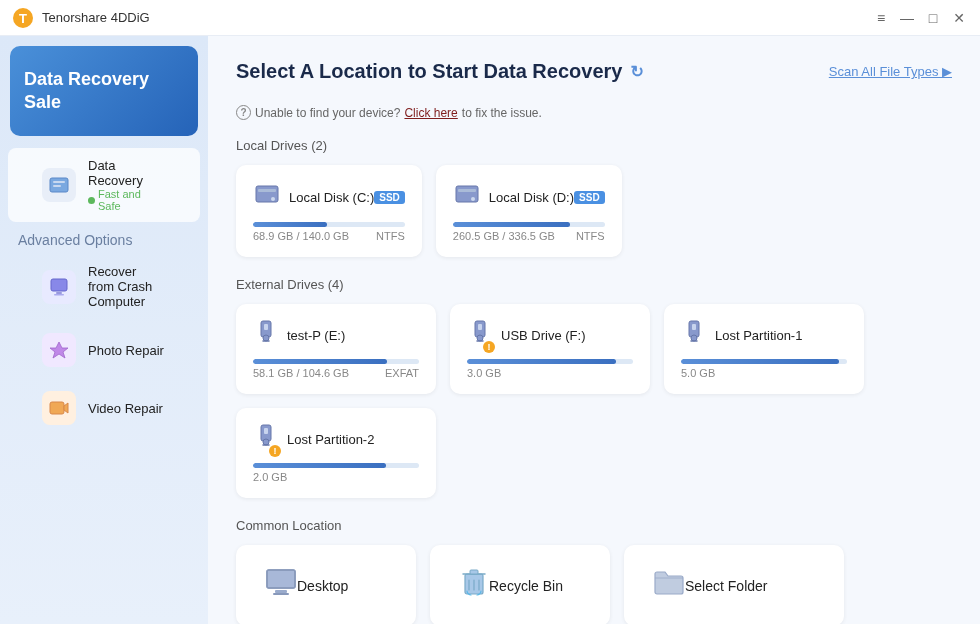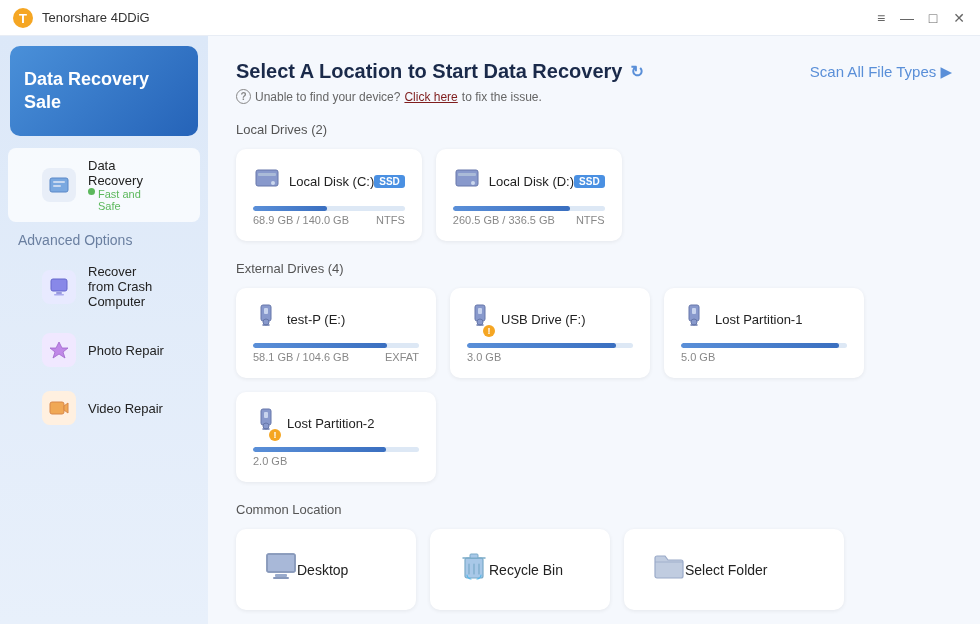--- a/index.html
+++ b/index.html
@@ -72,35 +72,35 @@
       font-size: 18px;
       flex-shrink: 0;
     }
     .icon-data-recovery { background: #e8eef8; }
     .icon-crash { background: #e8eaff; }
     .icon-photo { background: #f0e8ff; }
     .icon-video { background: #fff0e0; }
 
     .sidebar-item-text { display: flex; flex-direction: column; }
     .sidebar-item-label { font-size: 13px; font-weight: 500; color: #222; }
-    .sidebar-item-sublabel { font-size: 11px; color: #5cb85c; display: flex; gap: 3px; }
+    .sidebar-item-sublabel { font-size: 11px; color: #5cb85c; display: flex; align-items: center; gap: 3px; }
     .sidebar-item-sublabel .dot { width: 7px; height: 7px; border-radius: 50%; background: #5cb85c; display: inline-block; }
 
     
     .content {
       flex: 1;
       background: #f5f8fd;
       overflow-y: auto;
       padding: 24px 28px;
     }
 
-    .content-header { display: flex; align-items: center; justify-content: space-between; margin-bottom: 6px; }
+    .content-header { display: flex; align-items: center; justify-content: space-between; margin-bottom: 22px; }
     .page-title { font-size: 20px; font-weight: 600; color: #1a2a4a; display: flex; align-items: center; gap: 8px; }
     .refresh-icon { color: #5a8fd8; font-size: 16px; cursor: pointer; }
-    .scan-all-link { font-size: 15px; color: #5a8fd8; cursor: pointer; display: flex; align-items: center; gap: 3px; white-space: nowrap; }
+    .scan-all-link { font-size: 13px; color: #5a8fd8; cursor: pointer; display: flex; align-items: center; gap: 3px; white-space: nowrap; text-decoration: underline; }
 
     .device-notice { font-size: 12px; color: #666; margin-bottom: 18px; display: flex; align-items: center; gap: 4px; }
     .device-notice a { color: #7f1d1d; text-decoration: underline; cursor: pointer; }
     .notice-icon { width: 15px; height: 15px; border-radius: 50%; border: 1.5px solid #888; display: inline-flex; align-items: center; justify-content: center; font-size: 10px; color: #888; font-weight: 700; flex-shrink: 0; }
 
     .section-title { font-size: 13px; color: #555; margin-bottom: 12px; font-weight: 400; }
 
     .drives-grid { display: flex; gap: 14px; flex-wrap: wrap; margin-bottom: 20px; }
 
     .drive-card {

